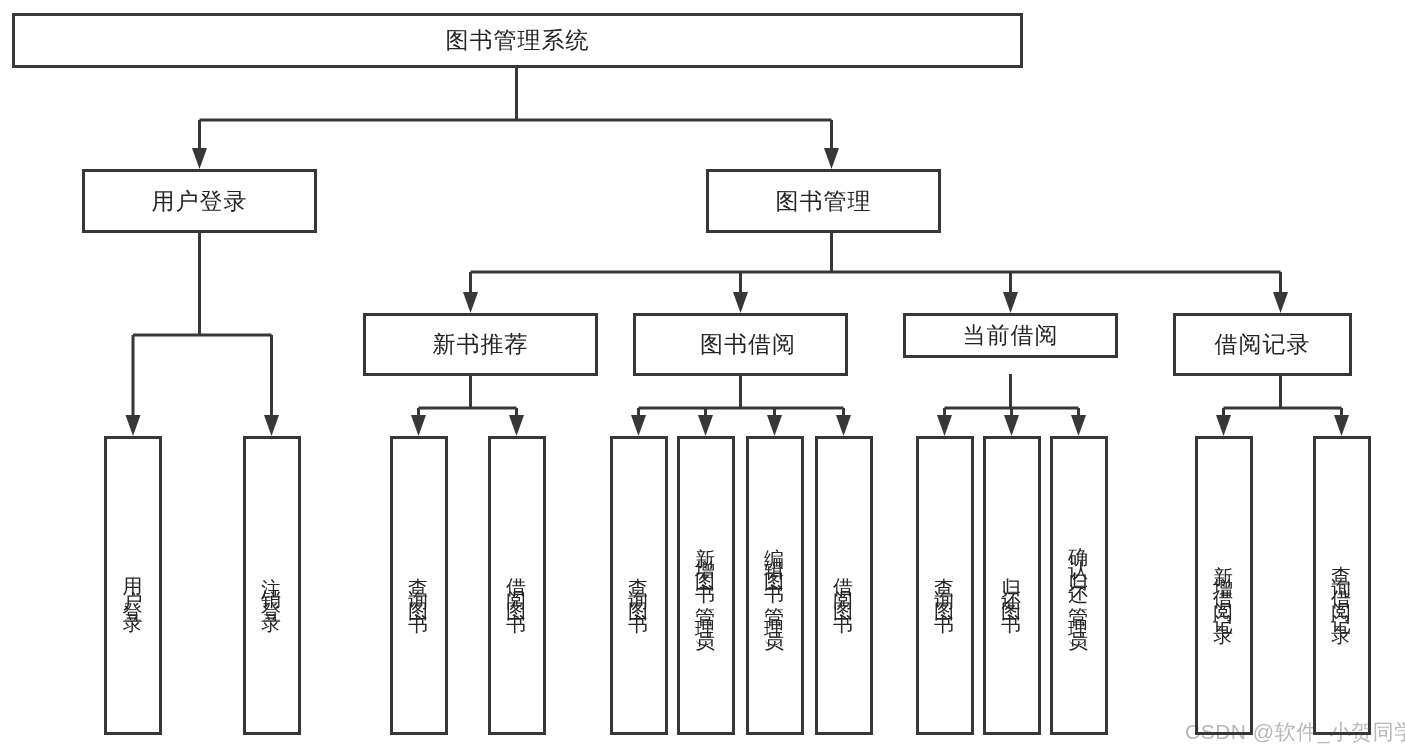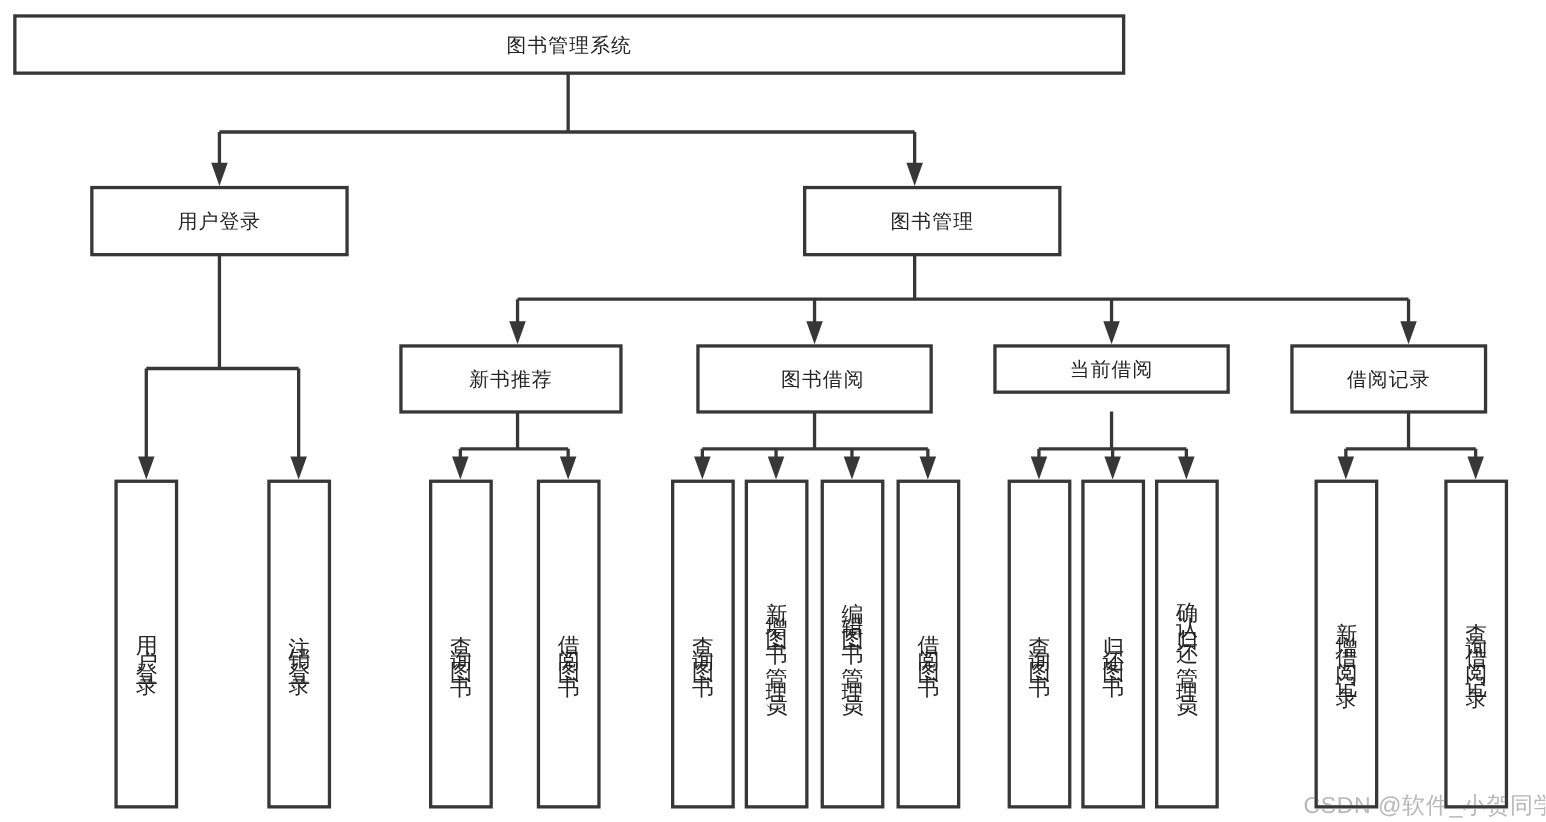--- a/index.html
+++ b/index.html
@@ -19,40 +19,40 @@
     position: absolute;
     box-sizing: border-box;
     background: #ffffff;
     border: 3px solid #373737;
     display: flex;
     align-items: center;
     justify-content: center;
     z-index: 2;
   }
   .h-label {
-    font-size: 18px;
+    font-size: 23px;
     color: #242424;
     letter-spacing: 1px;
     white-space: nowrap;
   }
   .leaf .v-label {
     writing-mode: vertical-rl;
     text-orientation: mixed;
     font-size: 20px;
     line-height: 1;
     letter-spacing: 12px;
     color: #242424;
   }
   
   #node-root   { left: 12px;  top: 13px;  width: 1011px; height: 55px; }
   
   #node-user-login { left: 82px;  top: 169px; width: 235px; height: 64px; }
-  #node-book-mgmt  { left: 730px; top: 169px; width: 235px; height: 64px; }
-  
-  #node-new-books      { left: 363px;  top: 313px; width: 203px; height: 63px; }
+  #node-book-mgmt  { left: 706px; top: 169px; width: 235px; height: 64px; }
+  
+  #node-new-books      { left: 363px;  top: 313px; width: 235px; height: 63px; }
   #node-book-borrow    { left: 633px;  top: 313px; width: 215px; height: 63px; padding-left: 15px; }
   #node-current-borrow { left: 903px;  top: 313px; width: 215px; height: 45px; }
   #node-borrow-records { left: 1173px; top: 313px; width: 179px; height: 63px; }
   
   .leaf { top: 436px; width: 58px; height: 299px; }
   #leaf-0  { left: 104px;    }
   #leaf-1  { left: 242.5px;  }
   #leaf-2  { left: 389.5px;  }
   #leaf-3  { left: 487.5px;  }
   #leaf-4  { left: 609.5px;  }

